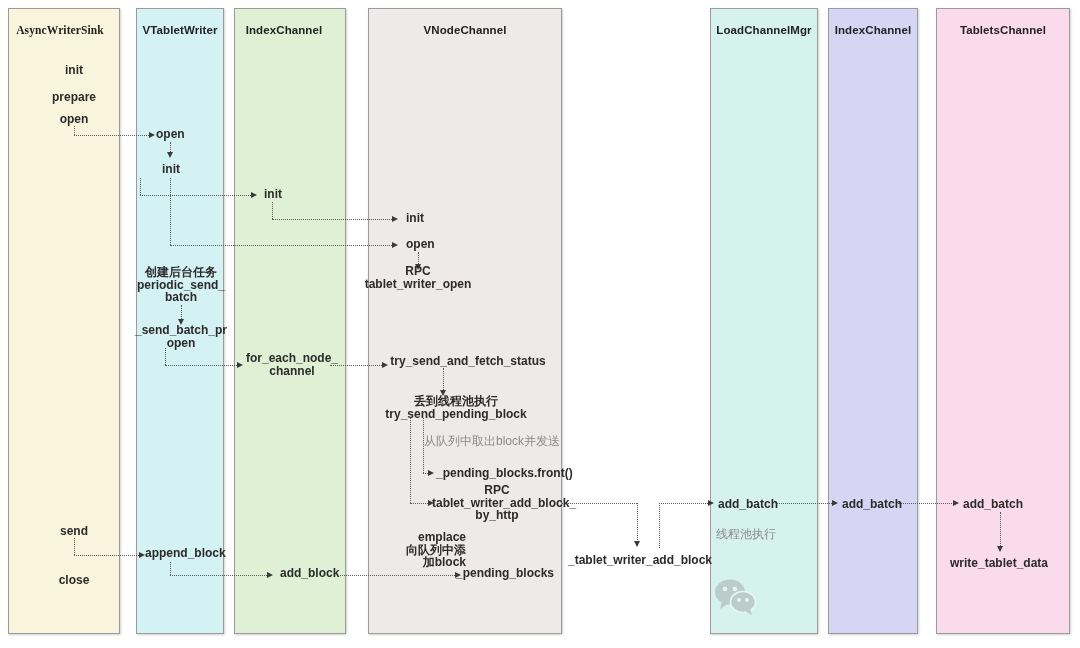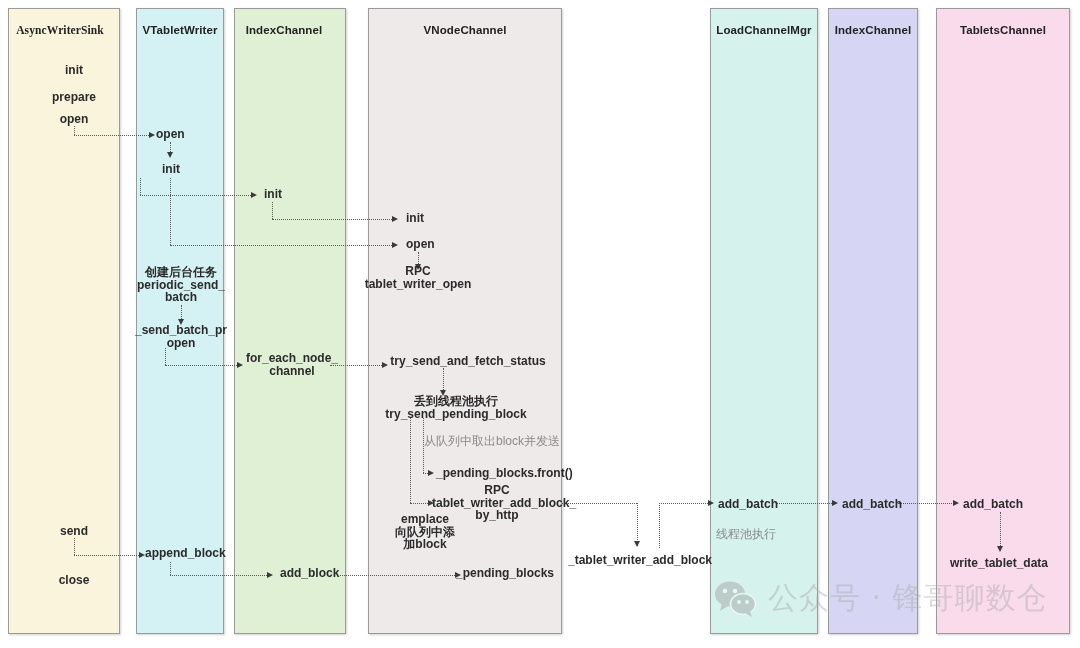--- a/index.html
+++ b/index.html
@@ -201,21 +201,21 @@
 <div class="lbl" style="left:353px; top:265px; width:130px;">RPC
 tablet_writer_open</div>
 <div class="lbl" style="left:388px; top:355px; width:160px;">try_send_and_fetch_status</div>
 <div class="lbl note" style="left:378px; top:395px; width:156px;">丢到线程池执行
 try_send_pending_block</div>
 <div class="lbl grey left" style="left:424px; top:435px; width:150px;">从队列中取出block并发送</div>
 <div class="lbl left" style="left:436px; top:467px; width:130px;">_pending_blocks.front()</div>
 <div class="lbl" style="left:432px; top:484px; width:130px;">RPC
 tablet_writer_add_block_
 by_http</div>
-<div class="lbl" style="left:384px; top:513px; width:82px;">emplace
+<div class="lbl" style="left:384px; top:531px; width:82px;text-align:right;">emplace
 向队列中添
 加block</div>
 <div class="lbl left" style="left:456px; top:567px; width:100px;">_pending_blocks</div>
 
 <div class="lbl" style="left:567px; top:554px; width:146px;">_tablet_writer_add_block</div>
 
 <div class="lbl grey left" style="left:716px; top:496px; width:90px;margin-top:32px;">线程池执行</div>
 <div class="lbl left" style="left:718px; top:498px; width:80px;">add_batch</div>
 <div class="lbl left" style="left:842px; top:498px; width:76px;">add_batch</div>
 <div class="lbl left" style="left:963px; top:498px; width:78px;">add_batch</div>
@@ -227,14 +227,13 @@
       <ellipse cx="16" cy="14" rx="15" ry="12.5" fill="#9a9a9a"></ellipse>
       <polygon points="8,23 6,31 14,26" fill="#9a9a9a"></polygon>
       <circle cx="11" cy="11" r="2.3" fill="#ffffff"></circle>
       <circle cx="21" cy="11" r="2.3" fill="#ffffff"></circle>
       <ellipse cx="29" cy="24" rx="12.5" ry="10.5" fill="#9a9a9a" stroke="#ffffff" stroke-width="1.6"></ellipse>
       <polygon points="36,31 38,37 31,33" fill="#9a9a9a"></polygon>
       <circle cx="25" cy="22" r="1.9" fill="#ffffff"></circle>
       <circle cx="33" cy="22" r="1.9" fill="#ffffff"></circle>
     </svg>
   </span>
-  <span class="wm-text">公众号 · 锋哥聊数仓</span>
 </div>
 
 </body></html>

